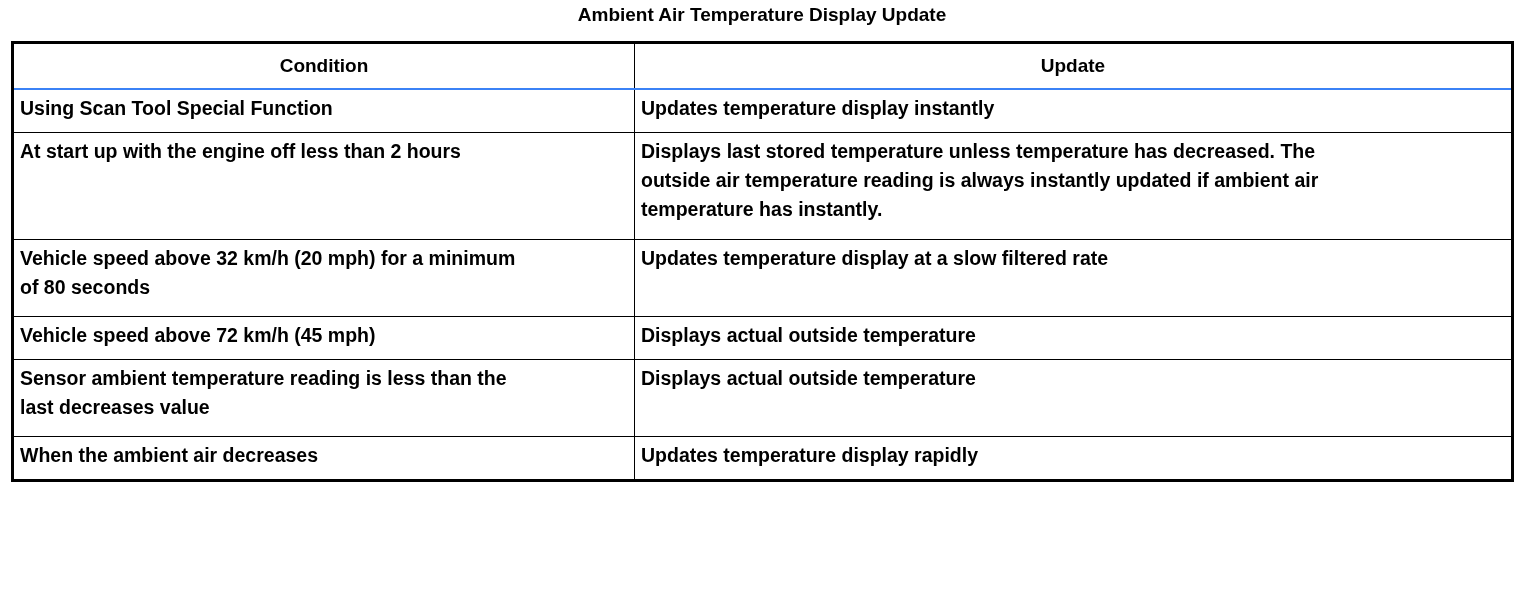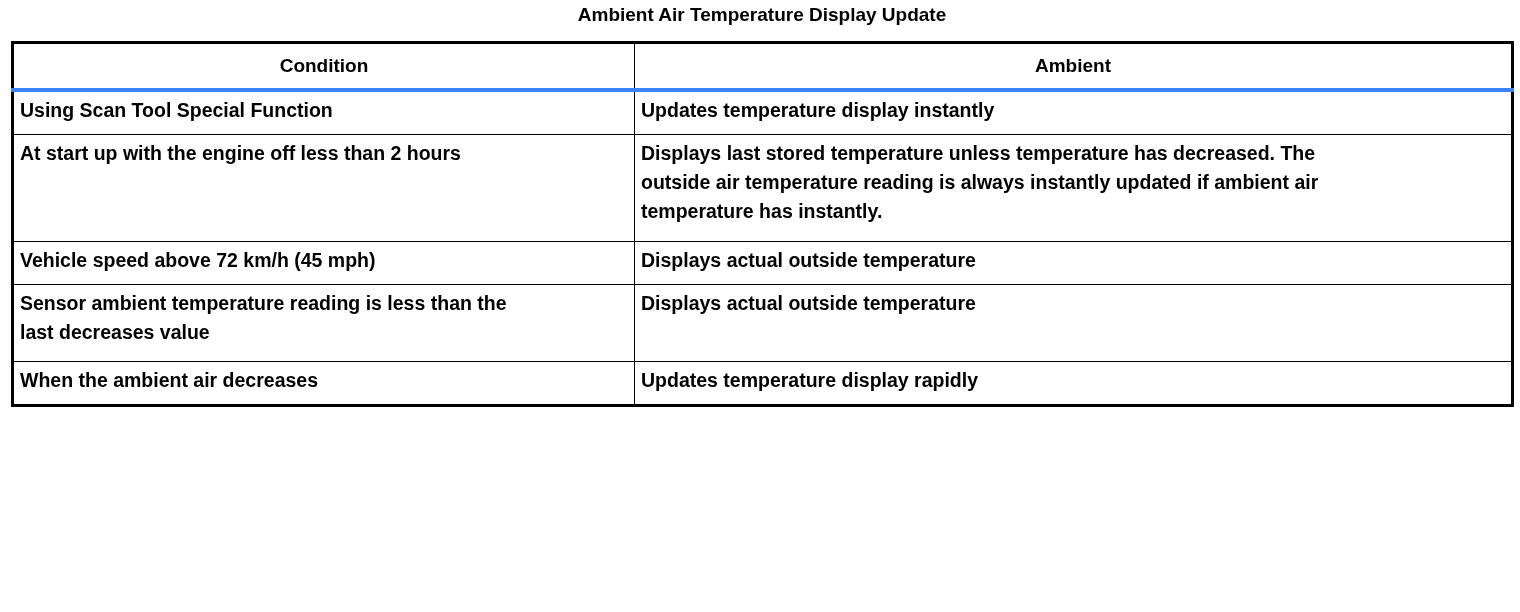--- a/index.html
+++ b/index.html
@@ -54,21 +54,21 @@
   }
   table.spec th,
   table.spec td {
     border: 1px solid #000000;
     vertical-align: top;
     padding: 0;
     background: #ffffff;
   }
   
   table.spec thead th {
-    border-bottom: 4px solid #3b82f6;
+    border-bottom: 2px solid #3b82f6;
     text-align: center;
     font-size: 19px;
     font-weight: bold;
     height: 44px;
     line-height: 44px;
     padding: 0 6px;
     white-space: nowrap;
   }
   table.spec thead th.col-cond { border-right: 1px solid #000000; }
 
@@ -103,21 +103,21 @@
 
   <div class="table-wrap">
     <table class="spec">
       <colgroup>
         <col class="c-cond">
         <col class="c-disp">
       </colgroup>
       <thead>
         <tr>
           <th class="col-cond">Condition</th>
-          <th class="col-disp">Ambient</th>
+          <th class="col-disp">Update</th>
         </tr>
       </thead>
       <tbody>
 
         <tr class="r1">
           <td>
             <span class="cellline">Using Scan Tool Special Function</span>
           </td>
           <td>
             <span class="cellline">Updates temperature display instantly</span>
@@ -130,20 +130,29 @@
             <span class="cellline">At start up with the engine off less than 2 hours</span>
           </td>
           <td>
             <span class="cellline">Displays last stored temperature unless temperature has decreased. The</span>
             <span class="cellline">outside air temperature reading is always instantly updated if ambient air</span>
             <span class="cellline">temperature has instantly.</span>
           </td>
         </tr>
 
 
+        <tr class="r5">
+          <td>
+            <span class="cellline">Vehicle speed above 32 km/h (20 mph) for a minimum</span>
+            <span class="cellline">of 80 seconds</span>
+          </td>
+          <td>
+            <span class="cellline">Updates temperature display at a slow filtered rate</span>
+          </td>
+        </tr>
 
         <tr class="r6">
           <td>
             <span class="cellline">Vehicle speed above 72 km/h (45 mph)</span>
           </td>
           <td>
             <span class="cellline">Displays actual outside temperature</span>
           </td>
         </tr>
 

